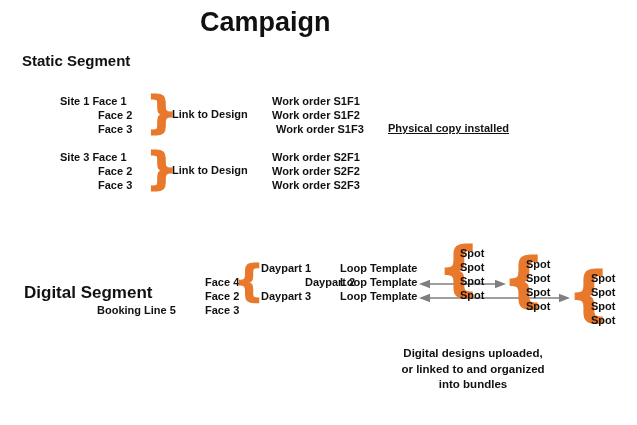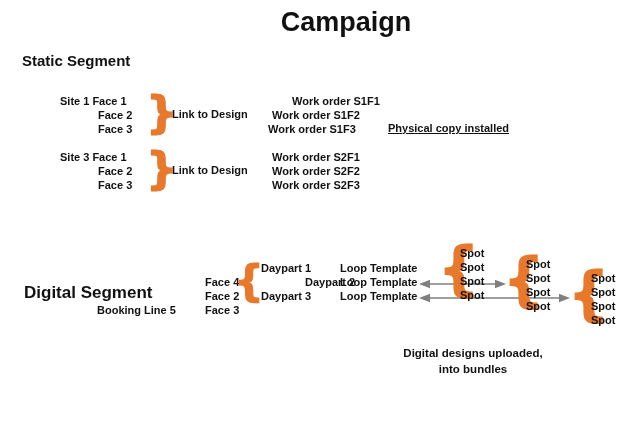--- a/index.html
+++ b/index.html
@@ -17,21 +17,20 @@
     font-size:11px;
     line-height:12px;
     white-space:nowrap;
     color:#111111;
   }
   .title{
     position:absolute;
     font-weight:bold;
     font-size:27px;
     line-height:28px;
-    text-align:center;
     white-space:nowrap;
   }
   .h1{
     position:absolute;
     font-weight:bold;
     font-size:15px;
     line-height:16px;
     white-space:nowrap;
   }
   .h2{
@@ -88,23 +87,23 @@
 
   <div class="title" style="left:200px;top:8px;width:292px;">Campaign</div>
 
   <div class="h1" style="left:22px;top:53px;">Static Segment</div>
 
   <div class="t" style="left:60px;top:95px;">Site 1 Face 1</div>
   <div class="t" style="left:98px;top:109px;">Face 2</div>
   <div class="t" style="left:98px;top:123px;">Face 3</div>
   <div class="brace brace-sm" style="left:146px;top:91px;">}</div>
   <div class="t" style="left:172px;top:108px;">Link to Design</div>
-  <div class="t" style="left:272px;top:95px;margin-left:20px;">Work order S1F1</div>
+  <div class="t" style="left:272px;top:95px;">Work order S1F1</div>
   <div class="t" style="left:272px;top:109px;text-align:center;">Work order S1F2</div>
-  <div class="t" style="left:268px;top:123px;">Work order S1F3</div>
+  <div class="t" style="left:276px;top:123px;">Work order S1F3</div>
 
   <div class="t" style="left:388px;top:122px;text-decoration:underline;">Physical copy installed</div>
 
   <div class="t" style="left:60px;top:151px;">Site 3 Face 1</div>
   <div class="t" style="left:98px;top:165px;">Face 2</div>
   <div class="t" style="left:98px;top:179px;">Face 3</div>
   <div class="brace brace-sm" style="left:146px;top:147px;">}</div>
   <div class="t" style="left:172px;top:164px;">Link to Design</div>
   <div class="t" style="left:272px;top:151px;">Work order S2F1</div>
   <div class="t" style="left:272px;top:165px;">Work order S2F2</div>
@@ -141,16 +140,17 @@
   <div class="t" style="left:526px;top:300px;">Spot</div>
 
   <div class="brace brace-lg" style="left:568px;top:265px;">{</div>
   <div class="t" style="left:591px;top:272px;">Spot</div>
   <div class="t" style="left:591px;top:286px;">Spot</div>
   <div class="t" style="left:591px;top:300px;">Spot</div>
   <div class="t" style="left:591px;top:314px;">Spot</div>
 
   <div class="caption">
     <div>Digital designs uploaded,</div>
+    <div>or linked to and organized</div>
     <div>into bundles</div>
   </div>
 
 </div>
 
 </body></html>

